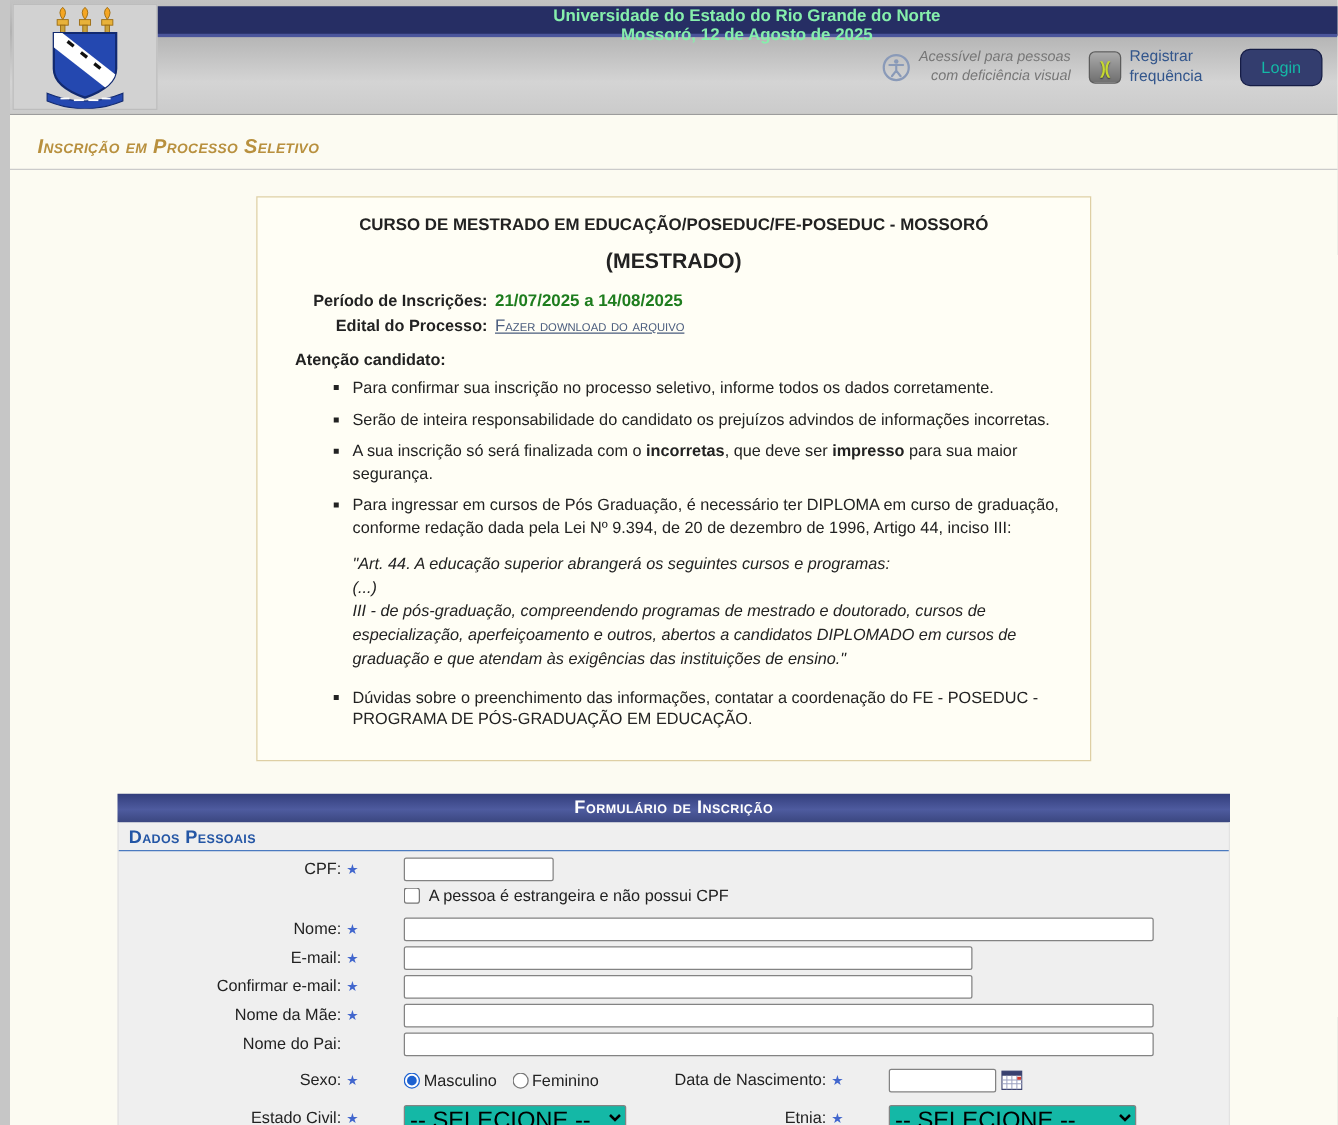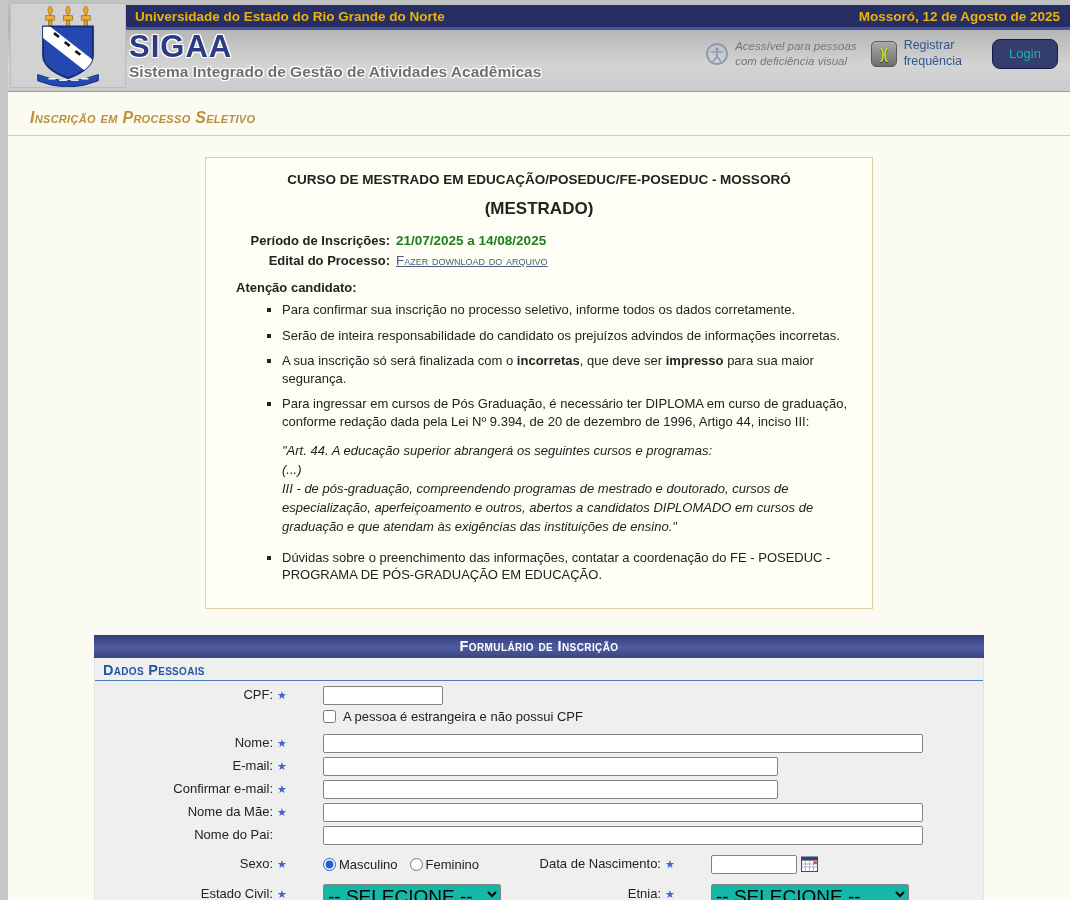--- a/index.html
+++ b/index.html
@@ -12,30 +12,30 @@
   }
   .page { position:absolute; left:8px; top:0; width:1062px; height:900px; background:#fcfbf2; }
 
   
   .header { position:relative; height:92px;
     background:linear-gradient(180deg,#c3c3c3 0%,#b2b2b2 28%,#d4d4d4 72%,#cbcbcb 100%);
     border-bottom:1px solid #9c9c9c; }
   .navbar { position:absolute; left:97px; right:0; top:5px; height:25px;
     background:#262e64; border-bottom:3px solid #4b559b; border-radius:0 0 0 18px;
     display:flex; justify-content:space-between; align-items:center;
-    padding:0 10px 0 30px; color:#eab308; font-weight:bold; font-size:13.5px; }
+    padding:0 10px 0 30px; color:#86efac; font-weight:bold; font-size:13.5px;flex-direction:column; }
   .logo-box { position:absolute; left:2px; top:3px; width:116px; height:85px;
     background:#d2d2d2; border:1px solid #bdbdbd; display:flex; align-items:center; justify-content:center; }
   .brand { position:absolute; left:121px; top:32px; }
   .brand-acronym { font-size:31px; font-weight:bold; color:#2d3c82; letter-spacing:1px; line-height:30px;
     text-shadow:-1px -1px 0 #fff,1px -1px 0 #fff,-1px 1px 0 #fff,1px 1px 0 #fff,0 0 3px #fff; }
   .brand-subtitle { font-size:15.5px; font-weight:bold; color:#6f6f6f; margin-top:1px;
     text-shadow:-1px -1px 0 #fff,1px -1px 0 #fff,-1px 1px 0 #fff,1px 1px 0 #fff,0 0 3px #fff; }
   .header-right { position:absolute; right:12px; top:38px; display:flex; align-items:center; gap:14px; }
-  .acc-block { display:flex; align-items:center; gap:6px; }
+  .acc-block { display:flex; align-items:center; gap:6px;text-align:right; }
   .acc-text { font-style:italic; color:#767676; font-size:11.5px; line-height:1.25; }
   .att-block { display:flex; align-items:center; gap:7px; }
   .att-icon { width:26px; height:26px; border-radius:5px;
     background:linear-gradient(180deg,#ababab,#6f6f6f); border:1px solid #5c5c5c;
     display:flex; align-items:center; justify-content:center;
     color:#c6d832; font-weight:bold; font-size:14px; text-shadow:0 1px 1px #333; letter-spacing:-1px; }
   .att-text { color:#33568c; font-size:12.5px; line-height:1.25; }
   .login-btn { margin-left:16px; width:66px; height:30px; background:#333d6e; color:#14b8a6;
     border:1px solid #151c45; border-radius:8px; font-size:13px; font-family:inherit; cursor:pointer; }
 
@@ -125,24 +125,20 @@
         </g>
         <path d="M8,78 Q42,92 76,78 L76,85 Q42,99 8,85 Z" fill="#2448b0" stroke="#122a70" stroke-width="1"></path>
         <g fill="#fff">
           <rect x="20" y="82" width="8" height="1.6"></rect>
           <rect x="32" y="83.5" width="9" height="1.6"></rect>
           <rect x="45" y="83.5" width="9" height="1.6"></rect>
           <rect x="57" y="82" width="8" height="1.6"></rect>
         </g>
       </svg>
     </div>
-    <div class="brand">
-      <div class="brand-acronym">SIGAA</div>
-      <div class="brand-subtitle">Sistema Integrado de Gestão de Atividades Acadêmicas</div>
-    </div>
     <div class="header-right">
       <div class="acc-block">
         <svg width="24" height="24" viewBox="0 0 24 24">
           <circle cx="12" cy="12" r="10" fill="none" stroke="#8a9ab8" stroke-width="1.8"></circle>
           <circle cx="12" cy="7.2" r="1.8" fill="#8a9ab8"></circle>
           <path d="M6.5,10 L17.5,10 M12,10.5 L12,14.5 M12,14.5 L8.5,19 M12,14.5 L15.5,19" stroke="#8a9ab8" stroke-width="1.7" fill="none" stroke-linecap="round"></path>
         </svg>
         <div class="acc-text">
           <div>Acessível para pessoas</div>
           <div>com deficiência visual</div>

